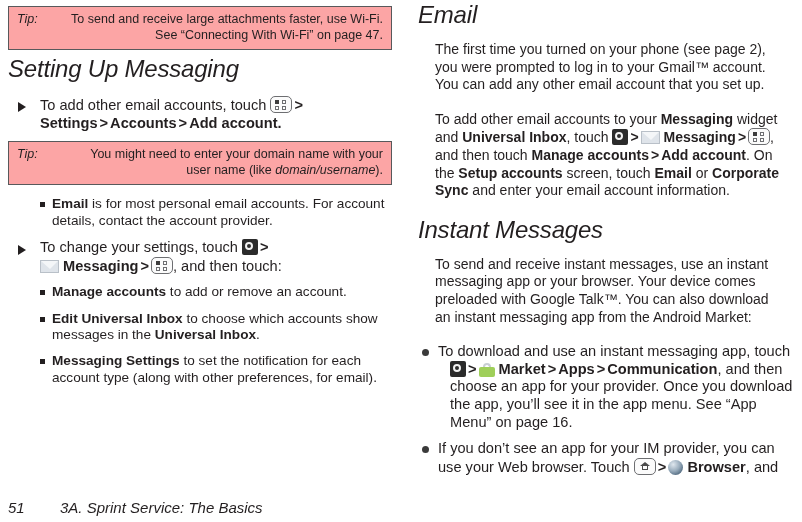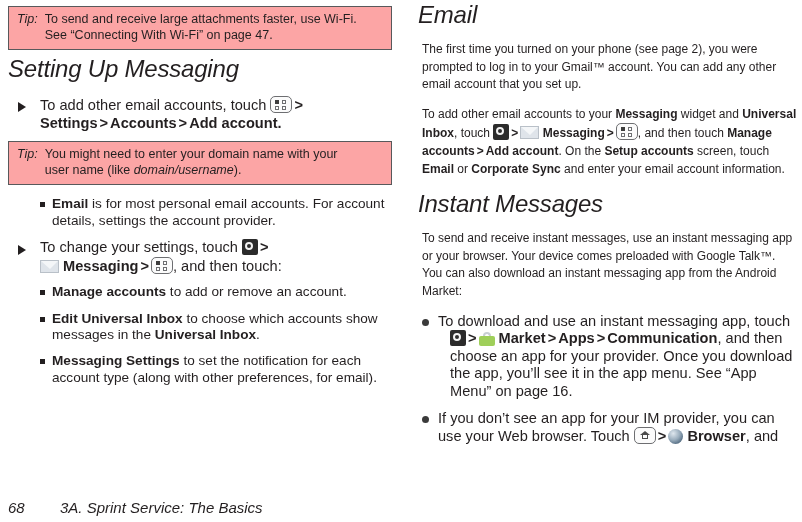--- a/index.html
+++ b/index.html
@@ -38,38 +38,38 @@
     align-items: flex-start;
     font-size: 12.5px;
     line-height: 15.5px;
   }
   .tip-label {
     font-style: italic;
     font-weight: 400;
     margin-right: 7px;
     flex: none;
   }
-  .tip-body { flex: 1; }
+  .tip-body { flex: 1; text-align: right; }
 
   
   h2.sec {
     font-style: italic;
     font-weight: 400;
     font-size: 24px;
     line-height: 26px;
     margin: 0;
     letter-spacing: -0.2px;
     color: #231f20;
   }
 
   
   p.body {
-    font-size: 12px;
+    font-size: 14px;
     line-height: 17.6px;
-    margin: 4px;
+    margin: 17px;
     color: #231f20;
   }
   b, .b { font-weight: bold; }
   .i { font-style: italic; }
 
   
   .arrow-item {
     position: relative;
     padding-left: 32px;
     font-size: 14.6px;
@@ -271,21 +271,21 @@
     <div class="tip" style="margin-top:9px;">
       <span class="tip-label">Tip:</span>
       <span class="tip-body">
         <span>You might need to enter your domain name with your</span><br>
         <span>user name (like </span><span class="i">domain/username</span><span>).</span>
       </span>
     </div>
 
     <div class="sq-item" style="margin-top:11px;">
       <span class="sq"></span>
-      <b>Email</b><span> is for most personal email accounts. For account details, settings the account provider.</span>
+      <b>Email</b><span> is for most personal email accounts. For account details, contact the account provider.</span>
     </div>
 
     <div class="arrow-item" style="margin-top:10px;">
       <span class="tri"></span>
       <span>To change your settings, touch </span><span class="ic ic-launcher"><span></span></span><span class="gt">&gt;</span><br>
       <span class="ic ic-envelope"></span> <b>Messaging</b><span class="gt">&gt;</span><span class="ic ic-appmenu"><i></i><i></i><i></i><i></i></span><span>, and then touch:</span>
     </div>
 
     <div class="sq-item" style="margin-top:9px;">
       <span class="sq"></span>
@@ -325,16 +325,16 @@
     </div>
 
     <div class="dot-item" style="margin-top:9px;">
       <span class="dot"></span>
       <span>If you don’t see an app for your IM provider, you can use your Web browser. Touch </span><span class="ic ic-home"><span></span><em></em></span><span class="gt">&gt;</span><span class="ic ic-globe"></span> <b>Browser</b><span>, and</span>
     </div>
 
   </div>
 
   <div class="footer">
-    <span class="pg">68</span><span>3A. Sprint Service: The Basics</span>
+    <span class="pg">51</span><span>3A. Sprint Service: The Basics</span>
   </div>
 
 </div>
 
 </body></html>

